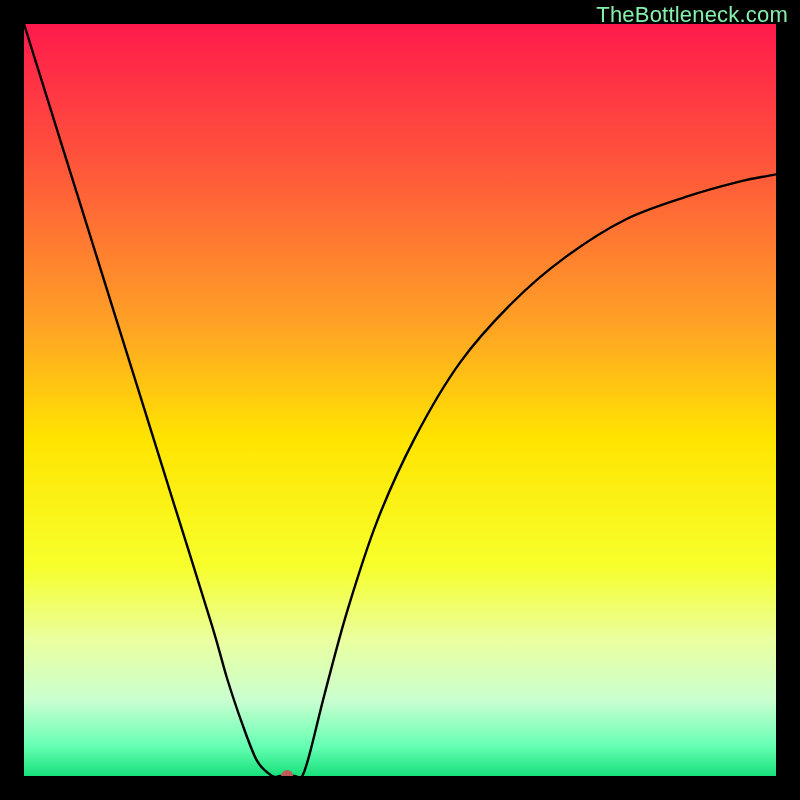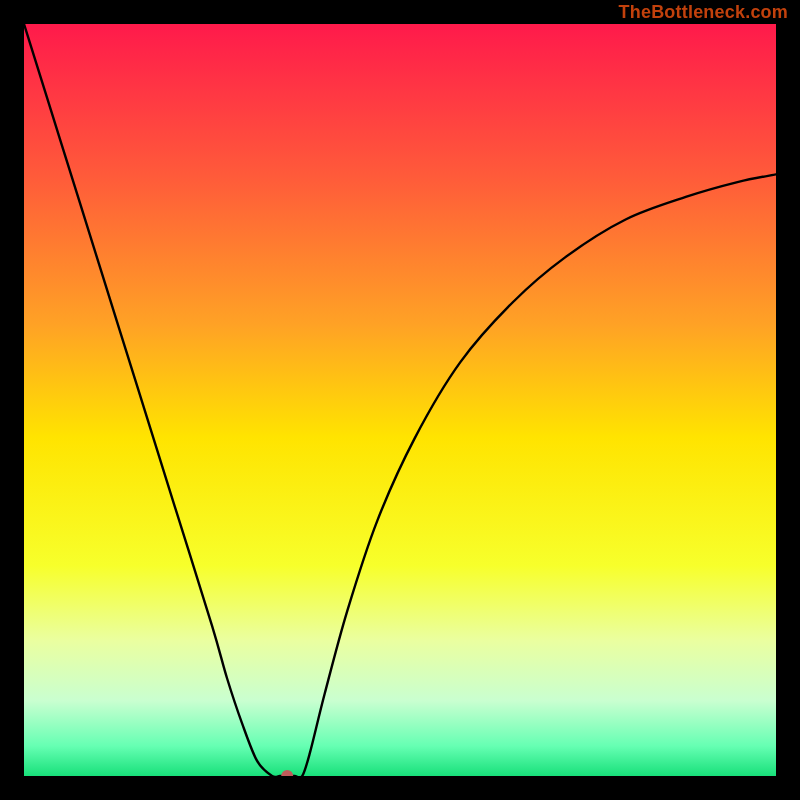--- a/index.html
+++ b/index.html
@@ -21,23 +21,23 @@
     left: 24px;
     top: 24px;
     width: 752px;
     height: 752px;
     overflow: hidden;
   }
   .watermark {
     position: absolute;
     top: 2px;
     right: 12px;
-    color: #c2410c;
-    font-size: 18px;
-    font-weight: 700;
+    color: #86efac;
+    font-size: 22px;
+    font-weight: 400;
     letter-spacing: 0.2px;
     user-select: none;
   }
   svg { display: block; }
 </style>
 </head>
 <body>
 
 <div class="frame">
 

